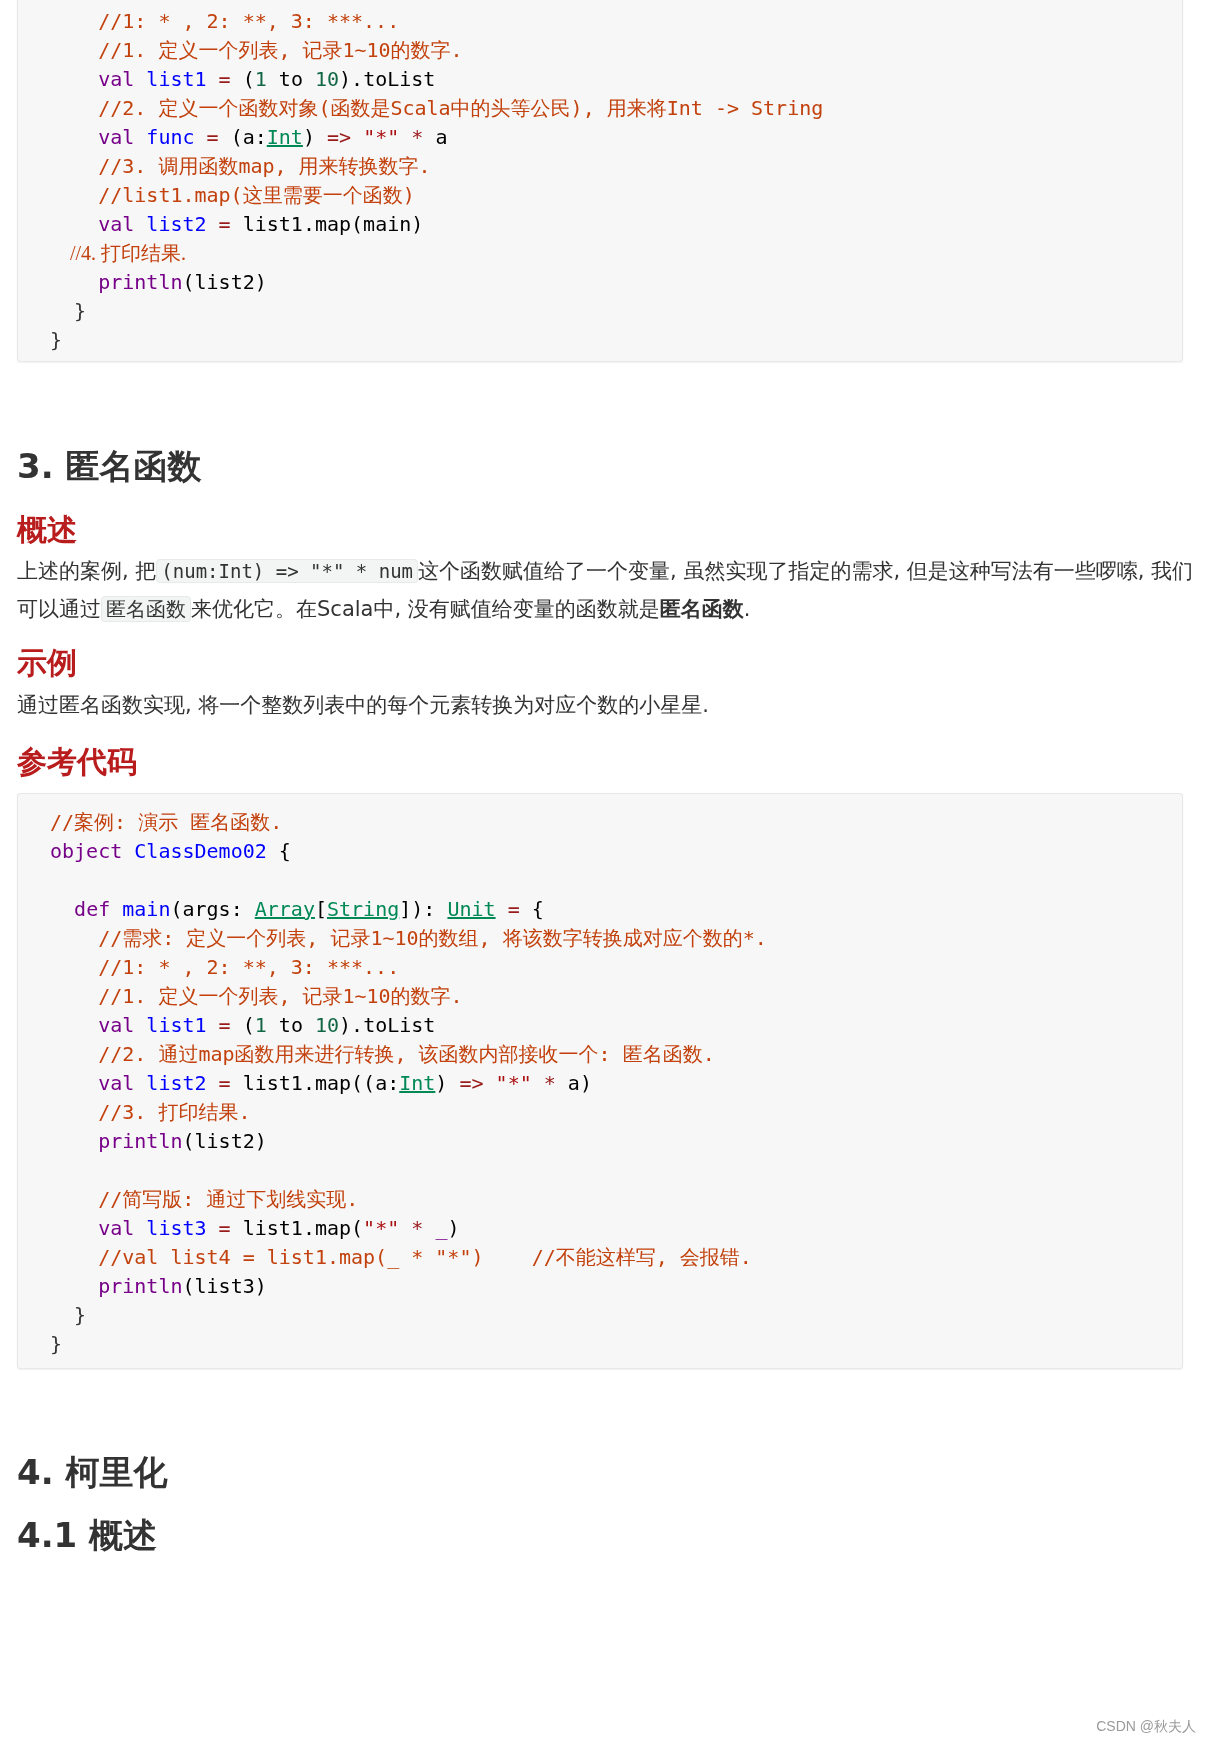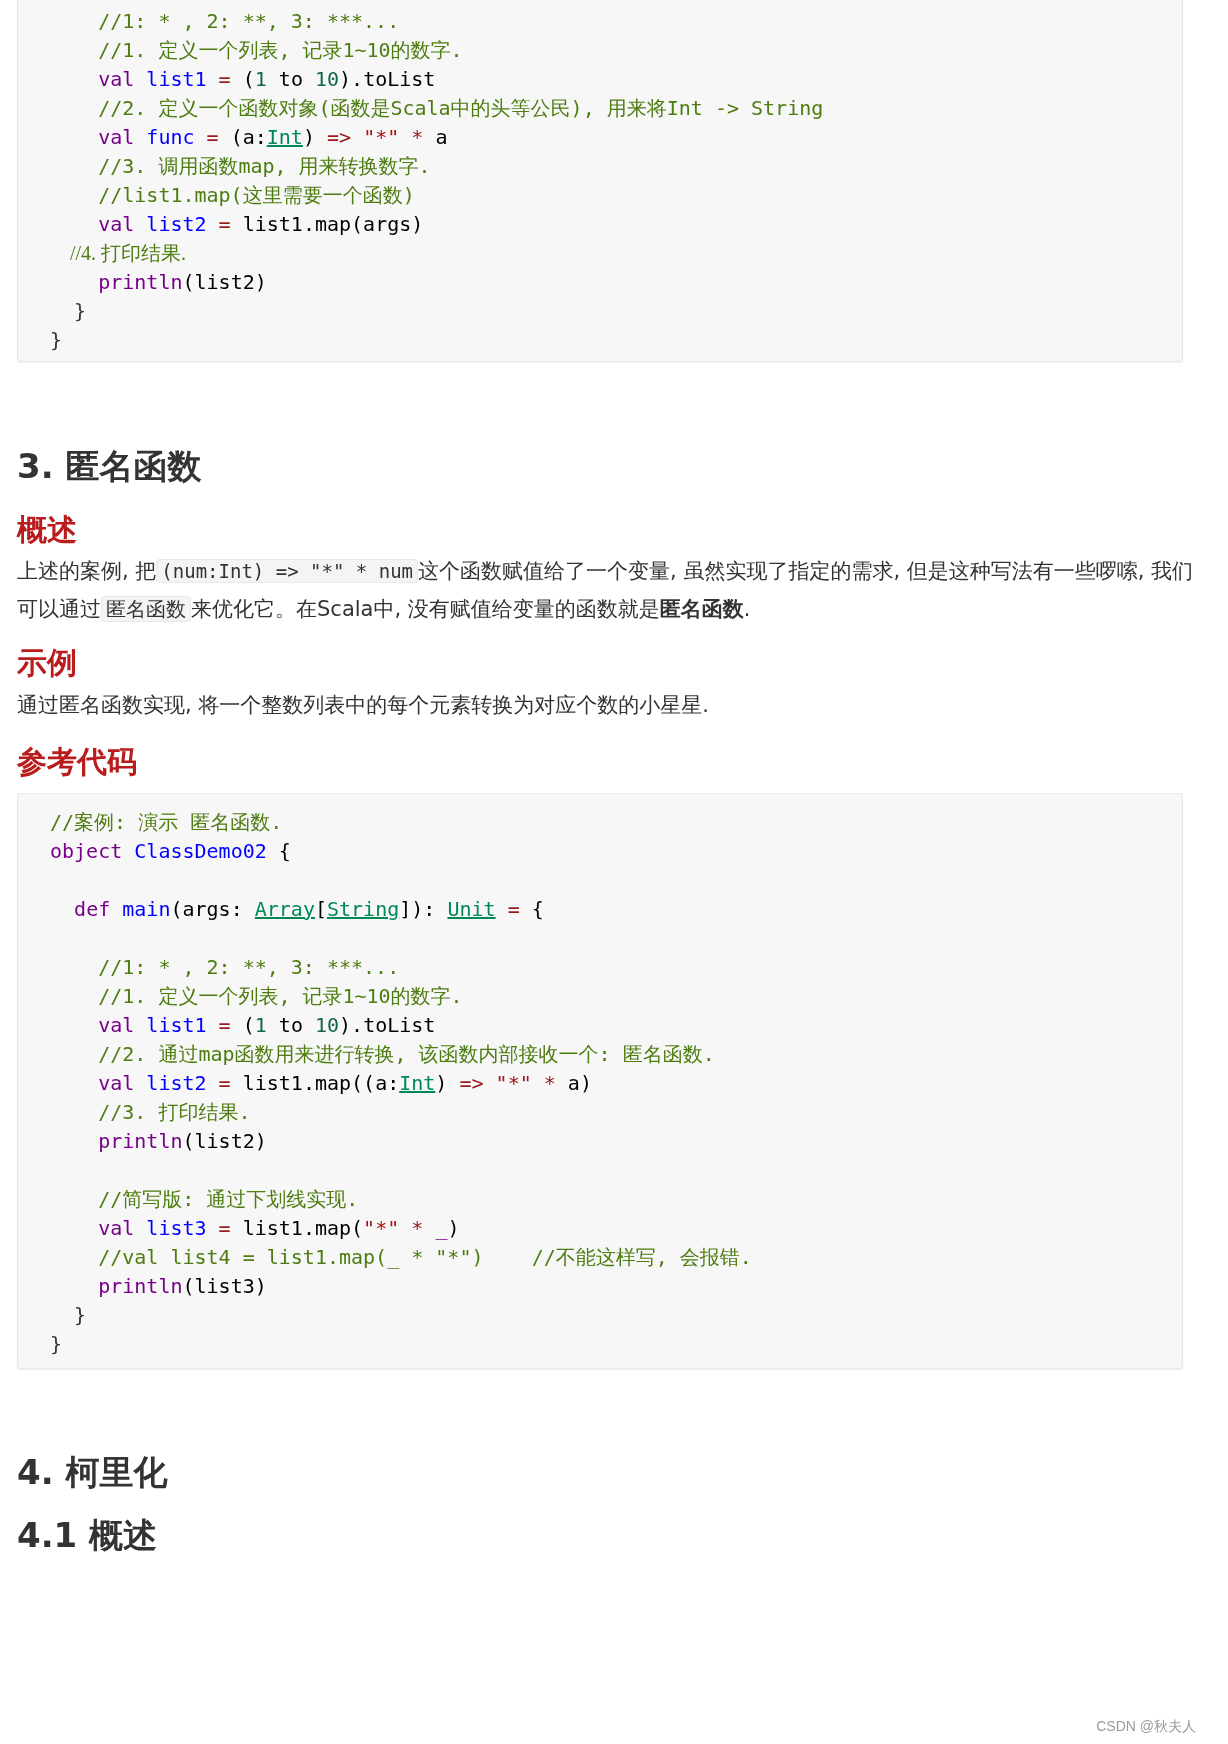--- a/index.html
+++ b/index.html
@@ -18,21 +18,21 @@
     position: absolute; left: 0; white-space: pre;
     font-family: "DejaVu Sans Mono", "Liberation Mono", monospace;
     font-size: 20px; line-height: 32px; height: 32px;
   }
   .kw { color: #770088; }
   .def { color: #0000ff; }
   .ty { color: #008855; text-decoration: underline; }
   .num { color: #116644; }
   .str { color: #aa1111; }
   .op { color: #981a1a; }
-  .cm { color: #4d7c0f; margin-top: 15px; }
+  .cm { color: #c2410c; margin-top: 15px; }
   .pl { color: #000000; }
   .br { color: #333333; }
 
   .h2 {
     position: absolute; left: 17px; font-weight: bold; font-size: 34px; color: #333;
     font-family: "DejaVu Sans", "Liberation Sans", sans-serif;
   }
   .h3 {
     position: absolute; left: 17px; font-weight: bold; font-size: 30px; color: #b91c1c;
   }
@@ -61,21 +61,21 @@
 
 <div class="code-block" style="top:-10px;height:372px;">
   <div id="cb1" style="position:absolute;left:32px;top:14px;">
       <div class="code-line" style="top: 0px;"><span>    </span><span class="cm">//1: * , 2: **, 3: ***...</span></div>
       <div class="code-line" style="top: 29px;"><span>    </span><span class="cm">//1. 定义一个列表, 记录1~10的数字.</span></div>
       <div class="code-line" style="top: 58px;"><span>    </span><span class="kw">val</span><span class="pl"> </span><span class="def">list1</span><span class="pl"> </span><span class="op">=</span><span class="pl"> (</span><span class="num">1</span><span class="pl"> to </span><span class="num">10</span><span class="pl">).toList</span></div>
       <div class="code-line" style="top: 87px;"><span>    </span><span class="cm">//2. 定义一个函数对象(函数是Scala中的头等公民), 用来将Int -&gt; String</span></div>
       <div class="code-line" style="top: 116px;"><span>    </span><span class="kw">val</span><span class="pl"> </span><span class="def">func</span><span class="pl"> </span><span class="op">=</span><span class="pl"> (a:</span><span class="ty">Int</span><span class="pl">) </span><span class="op">=&gt;</span><span class="pl"> </span><span class="str">"*"</span><span class="pl"> </span><span class="op">*</span><span class="pl"> a</span></div>
       <div class="code-line" style="top: 145px;"><span>    </span><span class="cm">//3. 调用函数map, 用来转换数字.</span></div>
       <div class="code-line" style="top: 174px;"><span>    </span><span class="cm">//list1.map(这里需要一个函数)</span></div>
-      <div class="code-line" style="top: 203px;"><span>    </span><span class="kw">val</span><span class="pl"> </span><span class="def">list2</span><span class="pl"> </span><span class="op">=</span><span class="pl"> list1.map(args)</span></div>
+      <div class="code-line" style="top: 203px;"><span>    </span><span class="kw">val</span><span class="pl"> </span><span class="def">list2</span><span class="pl"> </span><span class="op">=</span><span class="pl"> list1.map(main)</span></div>
       <div class="code-line" style="top: 232px; font-family: Liberation Serif, serif;"><span>    </span><span class="cm">//4. 打印结果.</span></div>
       <div class="code-line" style="top: 261px;"><span>    </span><span class="kw">println</span><span class="pl">(list2)</span></div>
       <div class="code-line" style="top: 290px;"><span>  </span><span class="br">}</span></div>
       <div class="code-line" style="top: 319px;"><span></span><span class="br">}</span></div>
     </div>
 </div>
 
 <div class="h2" style="top:444px;">3. 匿名函数</div>
 <div class="h3" style="top:510px;">概述</div>
 
@@ -86,21 +86,21 @@
 <div class="h3" style="top:643px;">示例</div>
 <div class="para" style="top:686px;">通过匿名函数实现, 将一个整数列表中的每个元素转换为对应个数的小星星.</div>
 <div class="h3" style="top:742px;">参考代码</div>
 
 <div class="code-block" style="top:793px;height:576px;">
   <div id="cb2" style="position:absolute;left:32px;top:12px;">
       <div class="code-line" style="top: 0px;"><span></span><span class="cm">//案例: 演示 匿名函数.</span></div>
       <div class="code-line" style="top: 29px;"><span></span><span class="kw">object</span><span class="pl"> </span><span class="def">ClassDemo02</span><span class="pl"> {</span></div>
       <div class="code-line" style="top: 58px;"><span></span></div>
       <div class="code-line" style="top: 87px;"><span>  </span><span class="kw">def</span><span class="pl"> </span><span class="def">main</span><span class="pl">(args: </span><span class="ty">Array</span><span class="pl">[</span><span class="ty">String</span><span class="pl">]): </span><span class="ty">Unit</span><span class="pl"> </span><span class="op">=</span><span class="pl"> {</span></div>
-      <div class="code-line" style="top: 116px;"><span>    </span></div>
+      <div class="code-line" style="top: 116px;"><span>    </span><span class="cm">//需求: 定义一个列表, 记录1~10的数组, 将该数字转换成对应个数的*.</span></div>
       <div class="code-line" style="top: 145px;"><span>    </span><span class="cm">//1: * , 2: **, 3: ***...</span></div>
       <div class="code-line" style="top: 174px;"><span>    </span><span class="cm">//1. 定义一个列表, 记录1~10的数字.</span></div>
       <div class="code-line" style="top: 203px;"><span>    </span><span class="kw">val</span><span class="pl"> </span><span class="def">list1</span><span class="pl"> </span><span class="op">=</span><span class="pl"> (</span><span class="num">1</span><span class="pl"> to </span><span class="num">10</span><span class="pl">).toList</span></div>
       <div class="code-line" style="top: 232px;"><span>    </span><span class="cm">//2. 通过map函数用来进行转换, 该函数内部接收一个: 匿名函数.</span></div>
       <div class="code-line" style="top: 261px;"><span>    </span><span class="kw">val</span><span class="pl"> </span><span class="def">list2</span><span class="pl"> </span><span class="op">=</span><span class="pl"> list1.map((a:</span><span class="ty">Int</span><span class="pl">) </span><span class="op">=&gt;</span><span class="pl"> </span><span class="str">"*"</span><span class="pl"> </span><span class="op">*</span><span class="pl"> a)</span></div>
       <div class="code-line" style="top: 290px;"><span>    </span><span class="cm">//3. 打印结果.</span></div>
       <div class="code-line" style="top: 319px;"><span>    </span><span class="kw">println</span><span class="pl">(list2)</span></div>
       <div class="code-line" style="top: 348px;"><span></span></div>
       <div class="code-line" style="top: 377px;"><span>    </span><span class="cm">//简写版: 通过下划线实现.</span></div>
       <div class="code-line" style="top: 406px;"><span>    </span><span class="kw">val</span><span class="pl"> </span><span class="def">list3</span><span class="pl"> </span><span class="op">=</span><span class="pl"> list1.map(</span><span class="str">"*"</span><span class="pl"> </span><span class="op">*</span><span class="pl"> </span><span class="kw">_</span><span class="pl">)</span></div>

